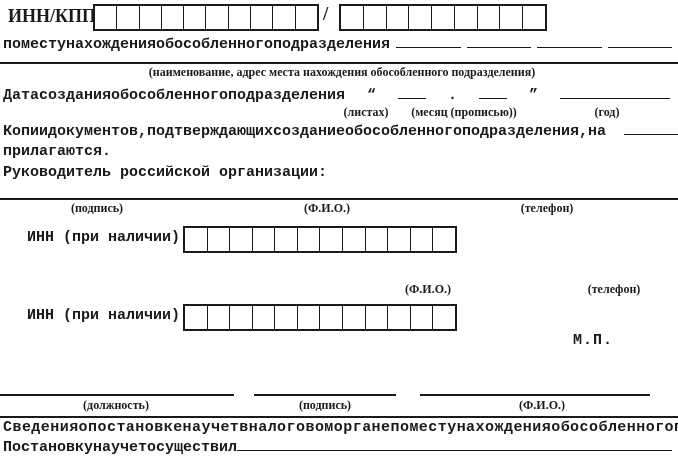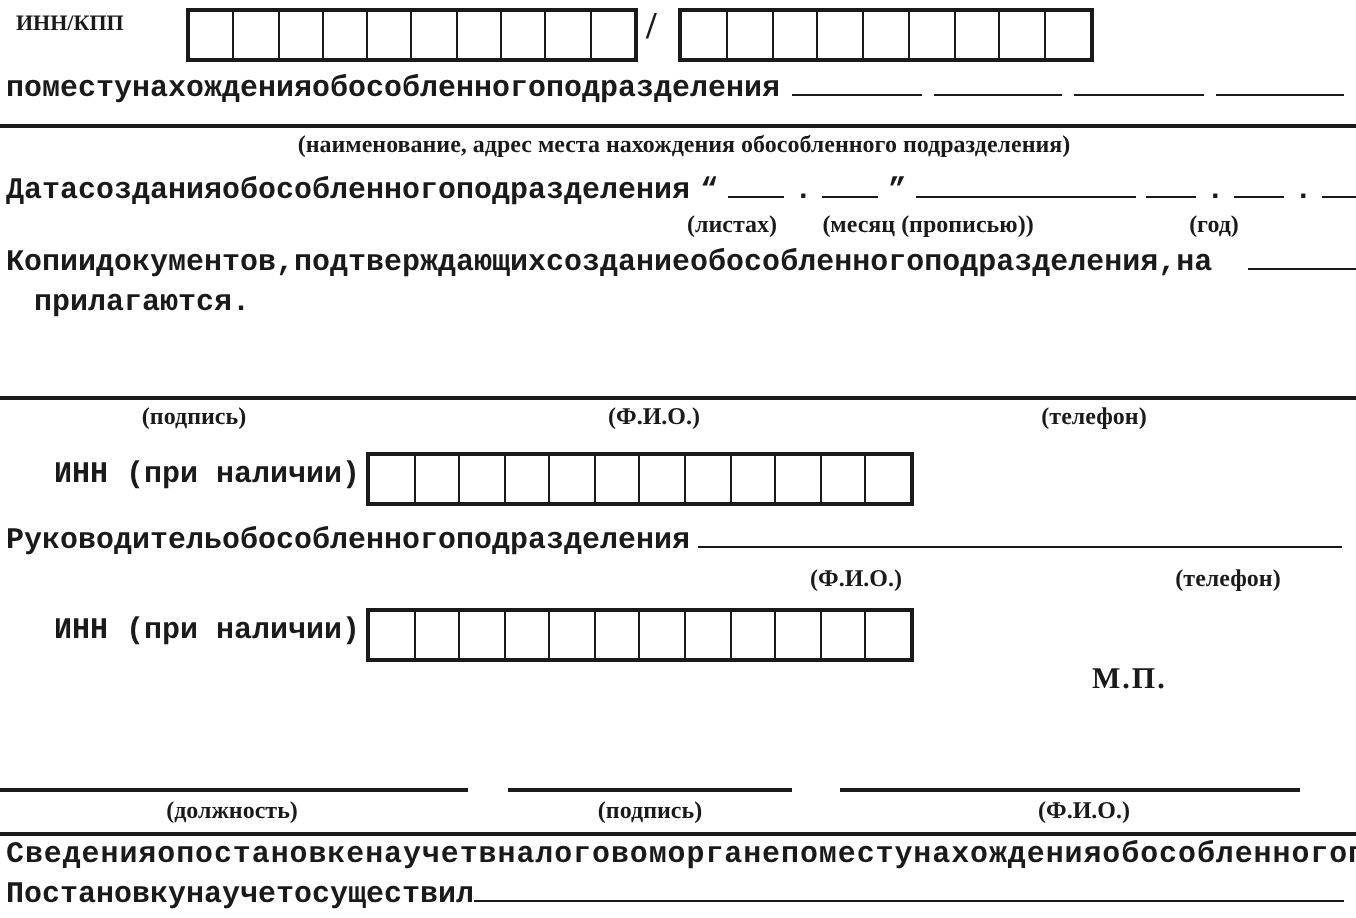--- a/index.html
+++ b/index.html
@@ -3,21 +3,21 @@
 <meta charset="utf-8">
 <style>
   html,body{margin:0;padding:0;background:#ffffff;}
   .page{
     position:relative;width:678px;height:459px;background:#fff;
     font-family:"Liberation Serif","DejaVu Serif",serif;
     font-weight:bold;color:#1a1a1a;line-height:1.15;overflow:hidden;
   }
   .abs{position:absolute;white-space:nowrap;}
   .t15{font-size:15px;font-family:Liberation Mono, monospace;}
-  .t16{font-size:11px;}
+  .t16{font-size:18px;}
   .cap{font-size:12px;}
   .ctr{transform:translateX(-50%);text-align:center;}
   .frow{display:flex;align-items:baseline;gap:6px;}
   .blank{display:inline-block;height:12px;border-bottom:1.7px solid #1a1a1a;flex:0 0 auto;}
   .blank.grow{flex:1 1 auto;}
   .grid{position:absolute;display:flex;border:2px solid #1a1a1a;box-sizing:border-box;background:#fff;}
   .cell{flex:1 1 auto;border-left:1.6px solid #1a1a1a;}
   .cell:first-child{border-left:none;}
   .hline{position:absolute;height:2px;background:#1a1a1a;}
   .sline{position:absolute;height:1.7px;background:#1a1a1a;}
@@ -60,21 +60,21 @@
     <span>поместунахожденияобособленногоподразделения</span>
     <span class="blank grow"></span>
     <span class="blank grow"></span>
     <span class="blank grow"></span>
     <span class="blank grow"></span>
   </div>
 
   <div class="hline" style="left:0;top:62px;width:678px;"></div>
   <span class="abs cap ctr" style="left:342px;top:66px;">(наименование, адрес места нахождения обособленного подразделения)</span>
 
-  <div class="abs t15 frow" style="left:3px;top:86px;width:672px;gap:5px;">
+  <div class="abs t15 frow" style="left:3px;top:86px;width:672px;gap:22px;">
     <span>Датасозданияобособленногоподразделения</span>
     <span>“</span>
     <span class="blank" style="width:28px;"></span>
     <span>.</span>
     <span class="blank" style="width:28px;"></span>
     <span>”</span>
     <span class="blank grow" style="min-width:110px;"></span>
     <span class="blank" style="width:25px;"></span>
     <span>.</span>
     <span class="blank" style="width:25px;"></span>
@@ -85,22 +85,23 @@
   </div>
   <span class="abs cap ctr" style="left:366px;top:106px;">(листах)</span>
   <span class="abs cap ctr" style="left:464px;top:106px;">(месяц (прописью))</span>
   <span class="abs cap ctr" style="left:607px;top:106px;">(год)</span>
 
   <div class="abs t15 frow" style="left:3px;top:122px;width:669px;gap:18px;">
     <span>Копиидокументов,подтверждающихсозданиеобособленногоподразделения,на</span>
     <span class="blank grow" style="min-width:70px;"></span>
     <span>листах</span>
   </div>
-  <span class="abs t15" style="left:3px;top:143px;margin-left:14px;">прилагаются.</span>
+  <span class="abs t15" style="left:3px;top:143px;">прилагаются.</span>
 
+  <span class="abs t15" style="left:3px;top:164px;">Руководитель российской организации:</span>
   <div class="hline" style="left:0;top:198px;width:678px;"></div>
   <span class="abs cap ctr" style="left:97px;top:202px;">(подпись)</span>
   <span class="abs cap ctr" style="left:327px;top:202px;">(Ф.И.О.)</span>
   <span class="abs cap ctr" style="left:547px;top:202px;">(телефон)</span>
 
   <span class="abs t15" style="left:27px;top:229px;">ИНН (при наличии)</span>
   <div class="grid" style="left:183px;top:226px;width:274px;height:27px;">
       <div class="cell"></div>
       <div class="cell"></div>
       <div class="cell"></div>
@@ -108,44 +109,40 @@
       <div class="cell"></div>
       <div class="cell"></div>
       <div class="cell"></div>
       <div class="cell"></div>
       <div class="cell"></div>
       <div class="cell"></div>
       <div class="cell"></div>
       <div class="cell"></div>
     </div>
 
-  <div class="abs t15 frow" style="left:3px;top:261px;width:668px;gap:4px;">
-    <span>Руководительобособленногоподразделения</span>
-    <span class="blank grow"></span>
-  </div>
   <span class="abs cap ctr" style="left:428px;top:283px;">(Ф.И.О.)</span>
   <span class="abs cap ctr" style="left:614px;top:283px;">(телефон)</span>
 
   <span class="abs t15" style="left:27px;top:307px;">ИНН (при наличии)</span>
   <div class="grid" style="left:183px;top:304px;width:274px;height:27px;">
       <div class="cell"></div>
       <div class="cell"></div>
       <div class="cell"></div>
       <div class="cell"></div>
       <div class="cell"></div>
       <div class="cell"></div>
       <div class="cell"></div>
       <div class="cell"></div>
       <div class="cell"></div>
       <div class="cell"></div>
       <div class="cell"></div>
       <div class="cell"></div>
     </div>
 
-  <span class="abs mp" style="left:546px;top:332px;">М.П.</span>
+  <span class="abs mp" style="left:573px;top:332px;font-family:Liberation Mono, monospace;">М.П.</span>
 
   <div class="sline" style="left:0;top:394px;width:234px;"></div>
   <div class="sline" style="left:254px;top:394px;width:142px;"></div>
   <div class="sline" style="left:420px;top:394px;width:230px;"></div>
   <span class="abs cap ctr" style="left:116px;top:399px;font-family:Liberation Serif, serif;">(должность)</span>
   <span class="abs cap ctr" style="left:325px;top:399px;">(подпись)</span>
   <span class="abs cap ctr" style="left:542px;top:399px;">(Ф.И.О.)</span>
 
   <div class="hline" style="left:0;top:416px;width:678px;"></div>
   <span class="abs t15 wide" style="left:3px;top:419px;">Сведенияопостановкенаучетвналоговоморганепоместунахожденияобособленногоподразделения</span>

